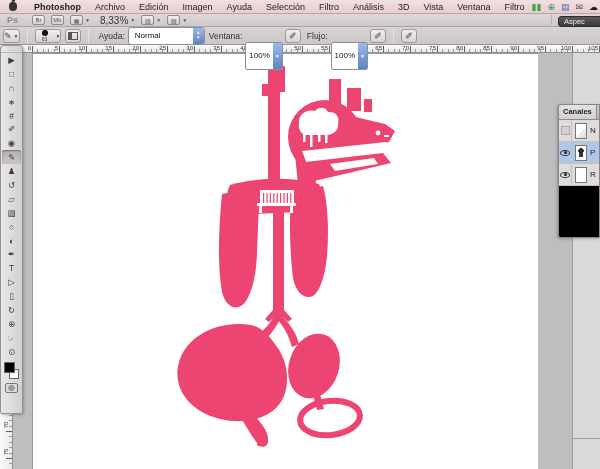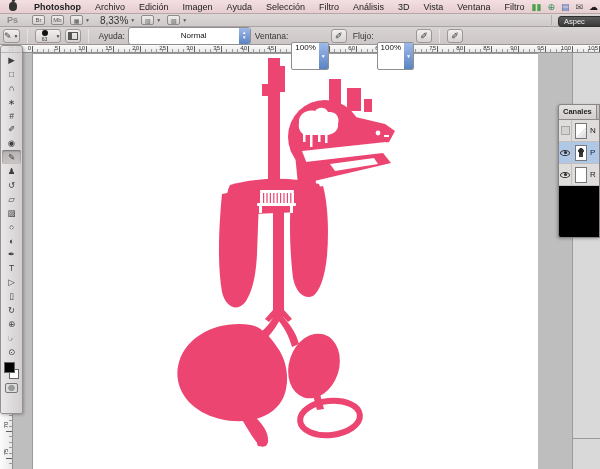--- a/index.html
+++ b/index.html
@@ -42,25 +42,25 @@
   .ob-icon-btn { display:flex; align-items:center; justify-content:center; height:14px; min-width:16px;
     border:1px solid #9c9696; border-radius:3px; background:linear-gradient(#f2efef,#d7d2d2);
     font-size:9px; color:#3a3a3a; margin:0 2px; }
   .ob-dd { font-size:5px; margin-left:2px; color:#444; }
   .brush-preview { display:flex; flex-direction:column; align-items:center; justify-content:center;
     width:18px; height:15px; line-height:1; }
   .brush-dot { width:6px; height:6px; border-radius:50%; background:#111; }
   .brush-size { font-size:5px; color:#333; margin-top:1px; }
   .ob-label { margin:0 3px 0 4px; white-space:nowrap; }
   .mac-select { display:flex; align-items:center; height:18px; background:#fff;
-    border:1px solid #8f8f8f; border-radius:3px; overflow:hidden;padding-left:46px; }
+    border:1px solid #8f8f8f; border-radius:3px; overflow:hidden; }
   .mac-select .val { padding:0 6px; font-size:8px; color:#111; min-width:64px; }
   .mac-select .stepper { width:11px; align-self:stretch; background:linear-gradient(#9db9e8,#5b83c4);
     color:#fff; font-size:4.5px; display:flex; flex-direction:column; align-items:center; justify-content:center; line-height:1; }
-  .mac-field { display:flex; align-items:flex-start; height:28px; background:#fff;
+  .mac-field { display:flex; align-items:center; height:28px; background:#fff;
     border:1px solid #8f8f8f; border-radius:2px; overflow:hidden;margin-top:40px; }
   .mac-field .val { padding:0 3px; font-size:8px; color:#111; }
   .mac-field .arrow { width:9px; align-self:stretch; background:linear-gradient(#9db9e8,#5b83c4);
     color:#fff; font-size:5px; display:flex; align-items:center; justify-content:center; }
 
   
   .workspace { position:absolute; left:0; top:45px; width:600px; height:424px; background:#bebebe; }
 
   .ruler-h { position:absolute; left:0; top:0; width:600px; height:8px;
     background:

